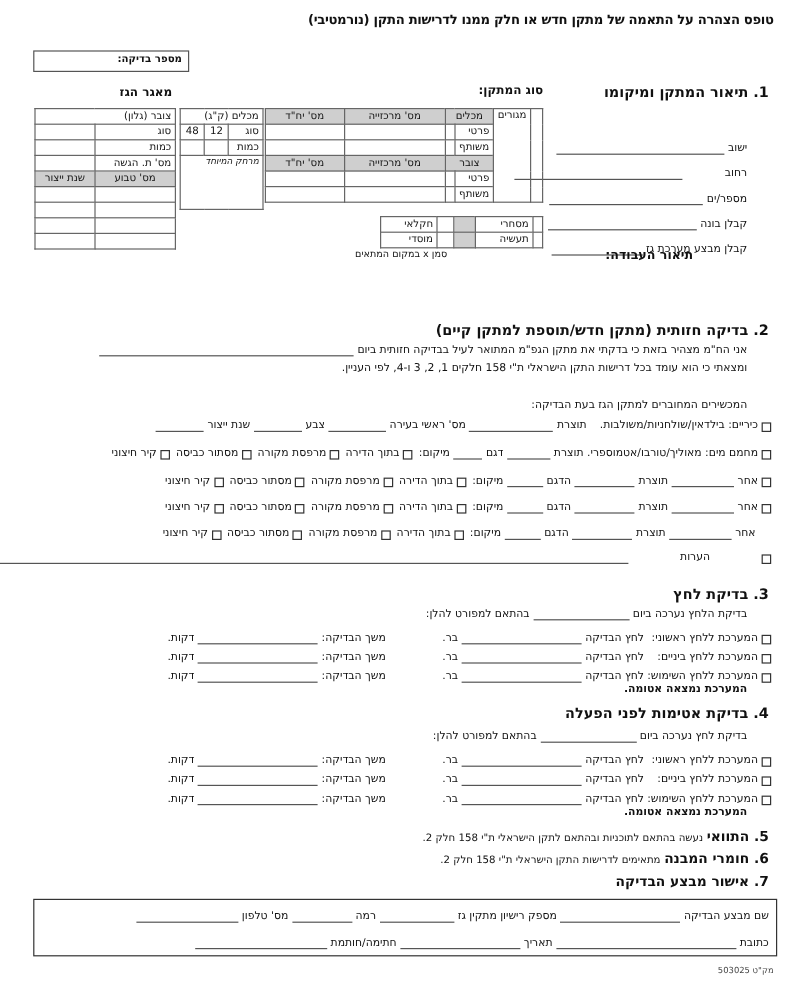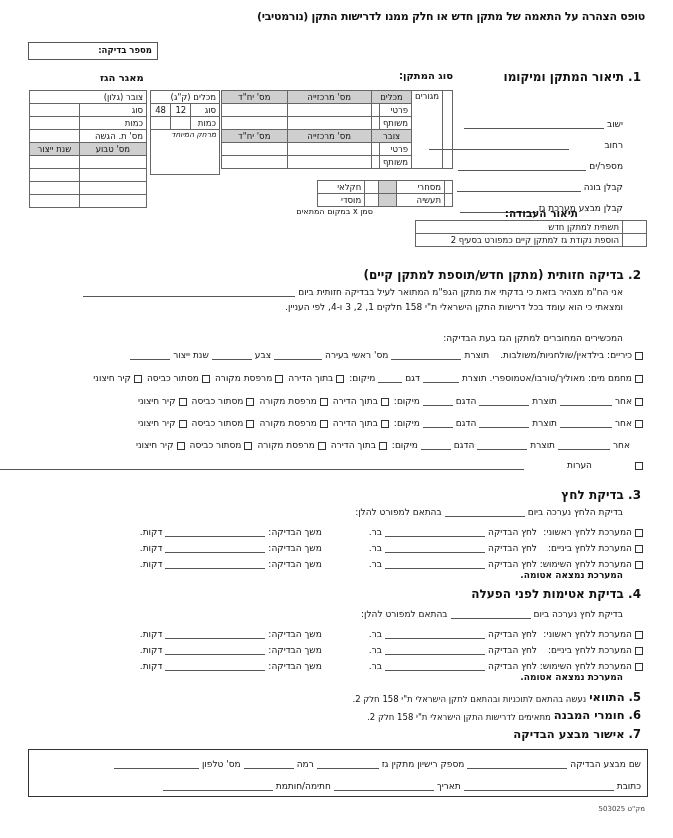--- a/index.html
+++ b/index.html
@@ -59,28 +59,20 @@
     </div>
   <div class="field-row" style="height:21px;">
       <span>קבלן מבצע מערכת גז</span>
       <span class="line" style="width:76px;"></span>
     </div>
 </div>
 
 <div class="abs sub-h" style="top:207px; right:95px;">תיאור העבודה:</div>
 <table class="abs grid" style="top:220px; right:26px; width:232px;">
   <tbody>
-      <tr>
-        <td style="width:24px;"></td>
-        <td>תשתית למתקן חדש</td>
-      </tr>
-  <tr>
-        <td></td>
-        <td>הוספת נקודת גז למתקן קיים כמפורט בסעיף 2</td>
-      </tr>
 </tbody>
   </table>
 
 <div class="abs sub-h" style="top:70px; right:220px; font-size:10px;">סוג המתקן:</div>
 <table class="abs grid outer" style="top:90px; right:220px; width:232px;">
   <tbody>
       <tr>
     <td rowspan="6" style="width:10px;"></td>
     <td rowspan="6" style="width:30px; vertical-align:top;">מגורים</td>
     <td colspan="2" class="sh ctr">מכלים</td>

